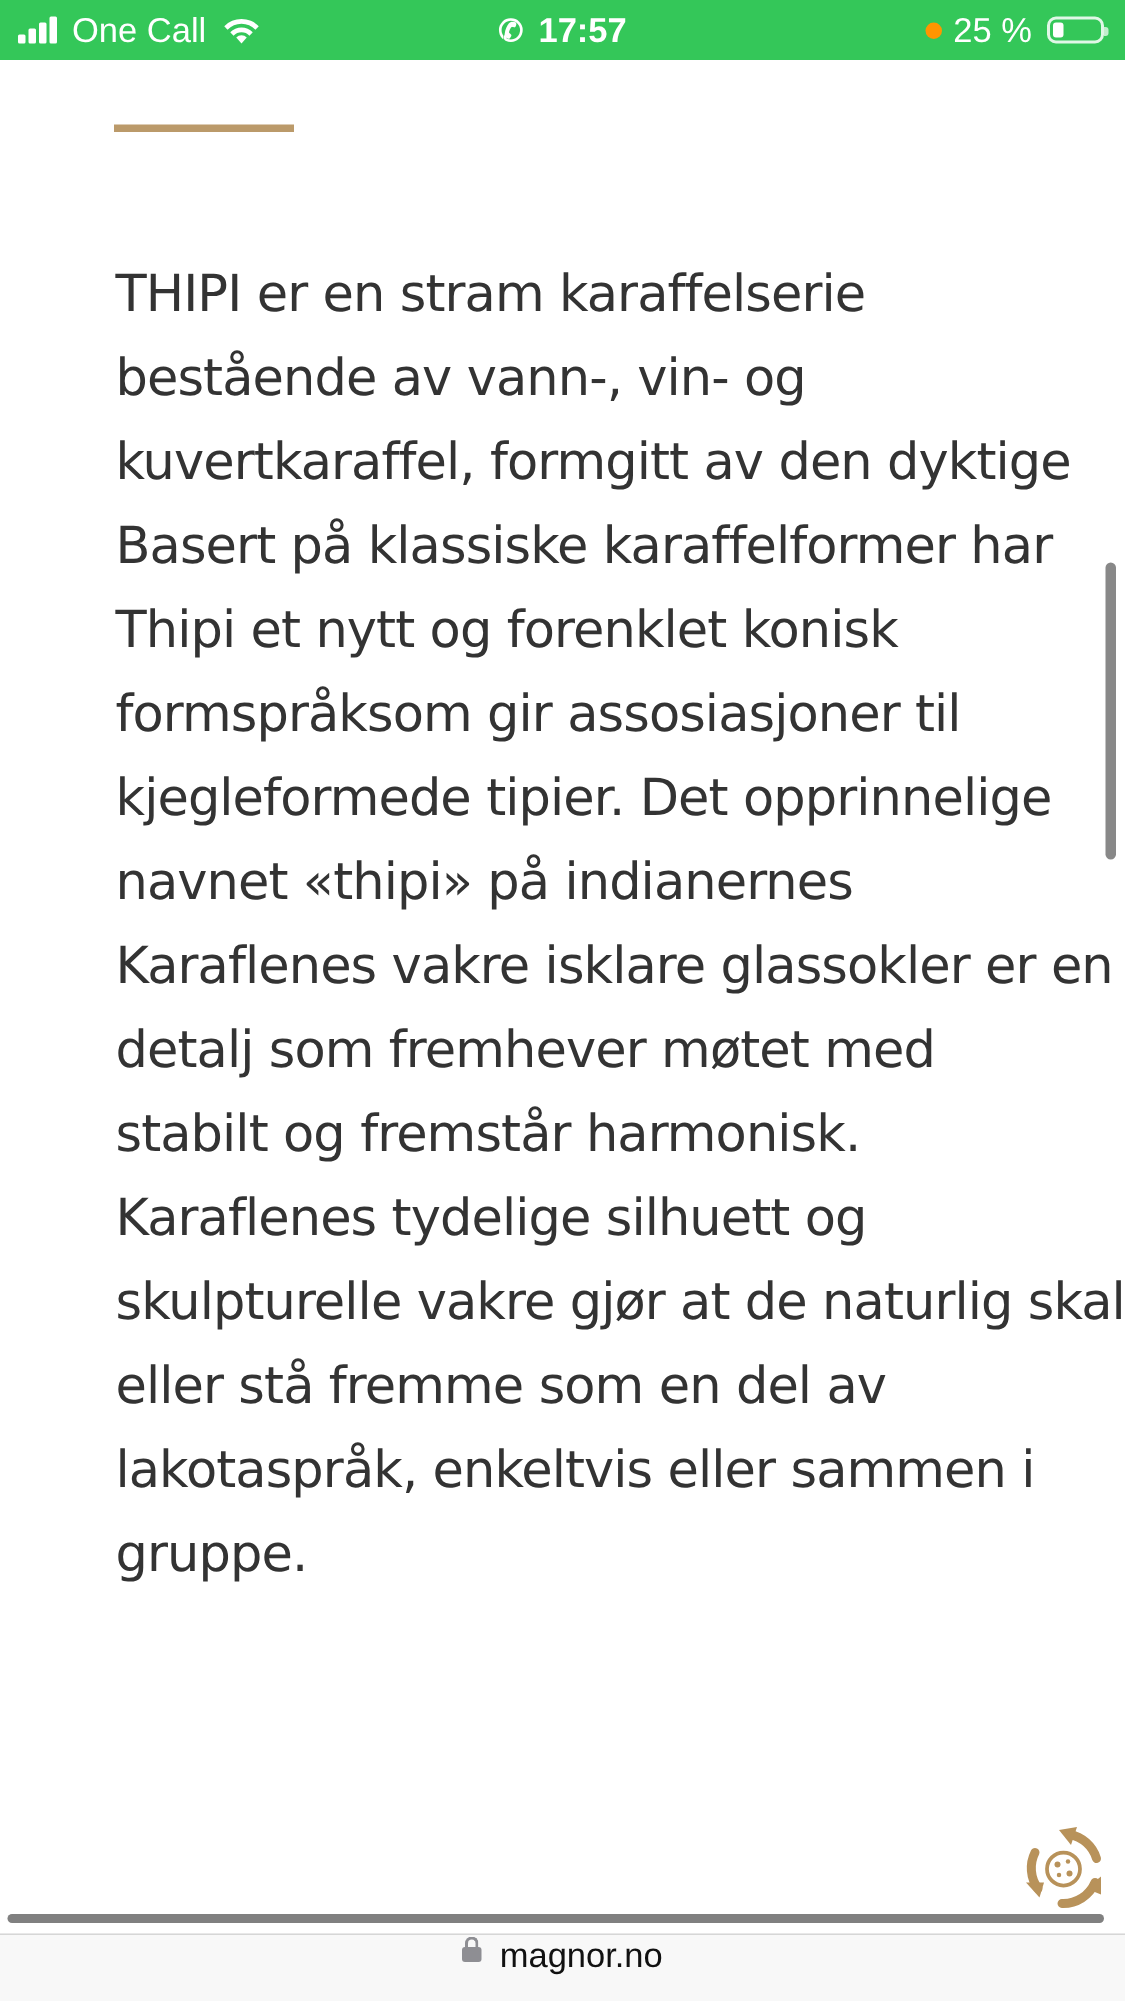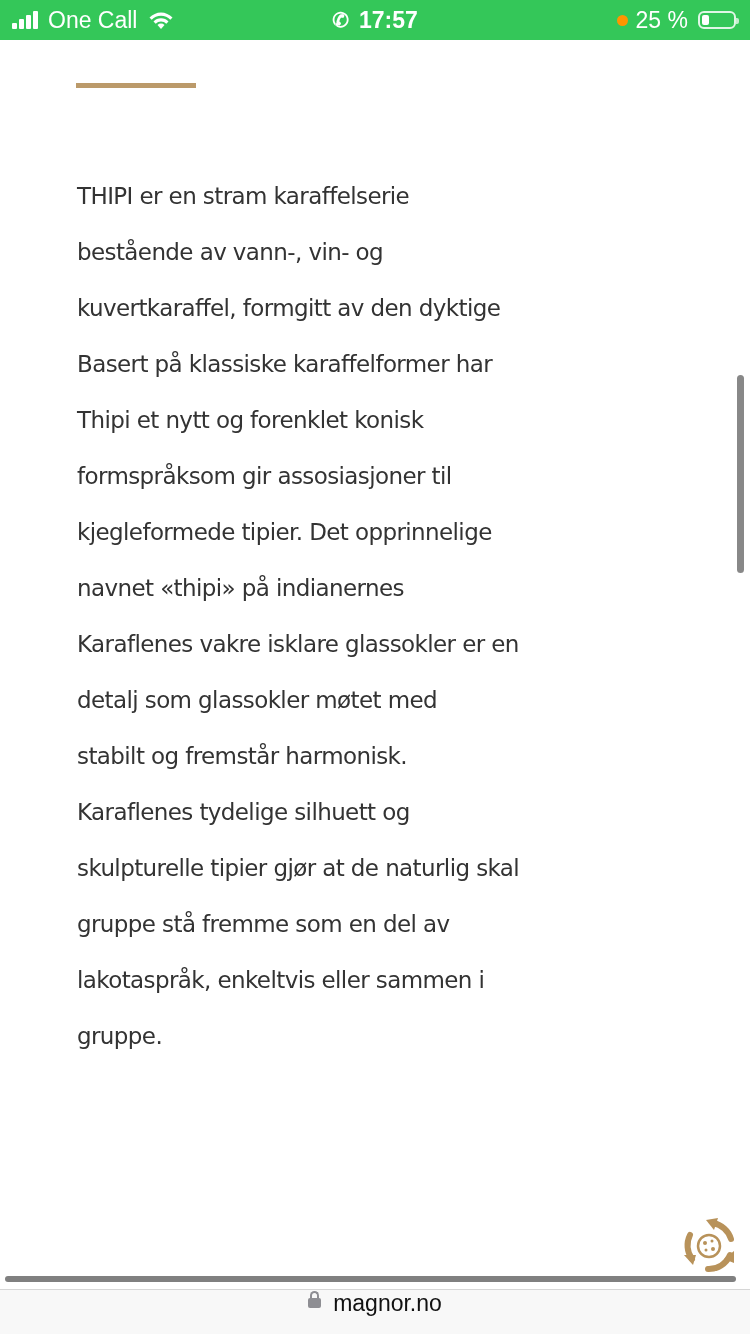--- a/index.html
+++ b/index.html
@@ -107,21 +107,21 @@
       height: 5px;
       background: #bb9a6a;
     }
     .article {
       position: absolute;
       left: 77px;
       top: 168px;
       width: 620px;
       color: #333333;
       font-family: "DejaVu Sans", sans-serif;
-      font-size: 23px;
+      font-size: 34px;
       letter-spacing: -0.6px;
       line-height: 56px;
       white-space: nowrap;
     }
     .article .line { display: block; height: 56px; }
 
     
     .v-scroll {
       position: absolute;
       left: 737px;
@@ -227,25 +227,25 @@
 <div class="article">
   <span class="line">THIPI er en stram karaffelserie</span>
   <span class="line">bestående av vann-, vin- og</span>
   <span class="line">kuvertkaraffel, formgitt av den dyktige</span>
   <span class="line">Basert på klassiske karaffelformer har</span>
   <span class="line">Thipi et nytt og forenklet konisk</span>
   <span class="line">formspråksom gir assosiasjoner til</span>
   <span class="line">kjegleformede tipier. Det opprinnelige</span>
   <span class="line">navnet «thipi» på indianernes</span>
   <span class="line">Karaflenes vakre isklare glassokler er en</span>
-  <span class="line">detalj som glassokler møtet med</span>
+  <span class="line">detalj som fremhever møtet med</span>
   <span class="line">stabilt og fremstår harmonisk.</span>
   <span class="line">Karaflenes tydelige silhuett og</span>
-  <span class="line">skulpturelle tipier gjør at de naturlig skal</span>
-  <span class="line">gruppe stå fremme som en del av</span>
+  <span class="line">skulpturelle vakre gjør at de naturlig skal</span>
+  <span class="line">eller stå fremme som en del av</span>
   <span class="line">lakotaspråk, enkeltvis eller sammen i</span>
   <span class="line">gruppe.</span>
 </div>
 
 <div class="v-scroll"></div>
 
 <div class="widget">
   <svg width="58" height="58" viewBox="0 0 58 58">
     <g fill="none" stroke="#b8925a" stroke-width="6" stroke-linecap="round">
       <path d="M33 6 A23 23 0 0 1 51 22"></path>

